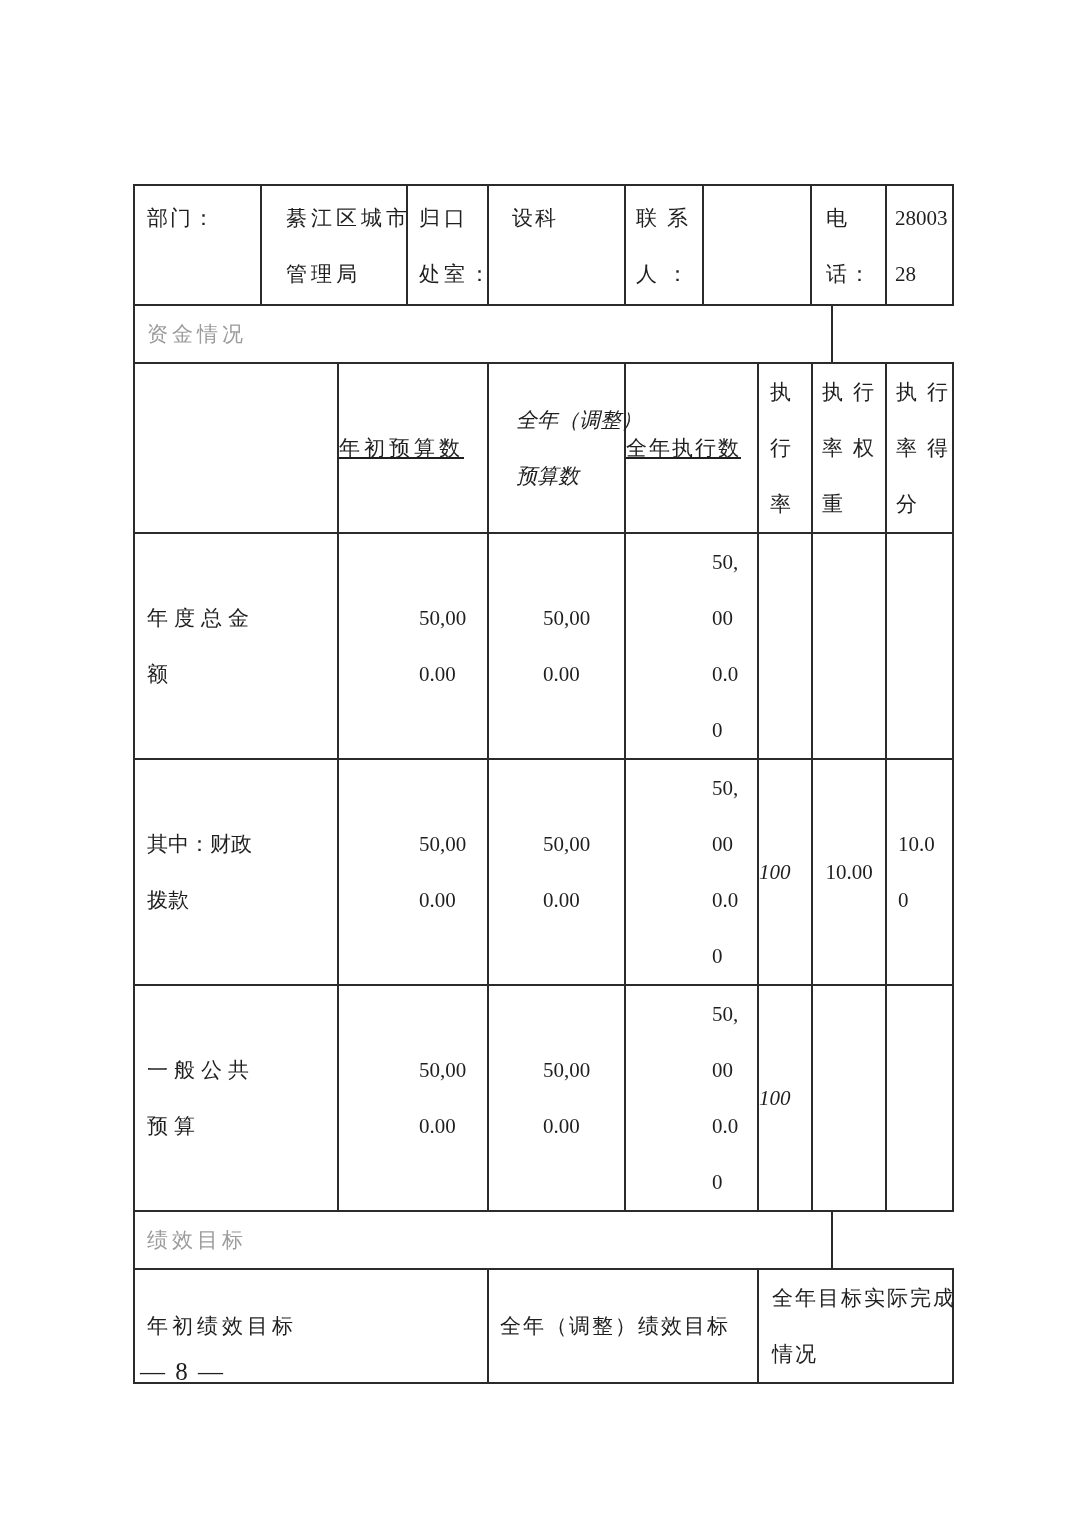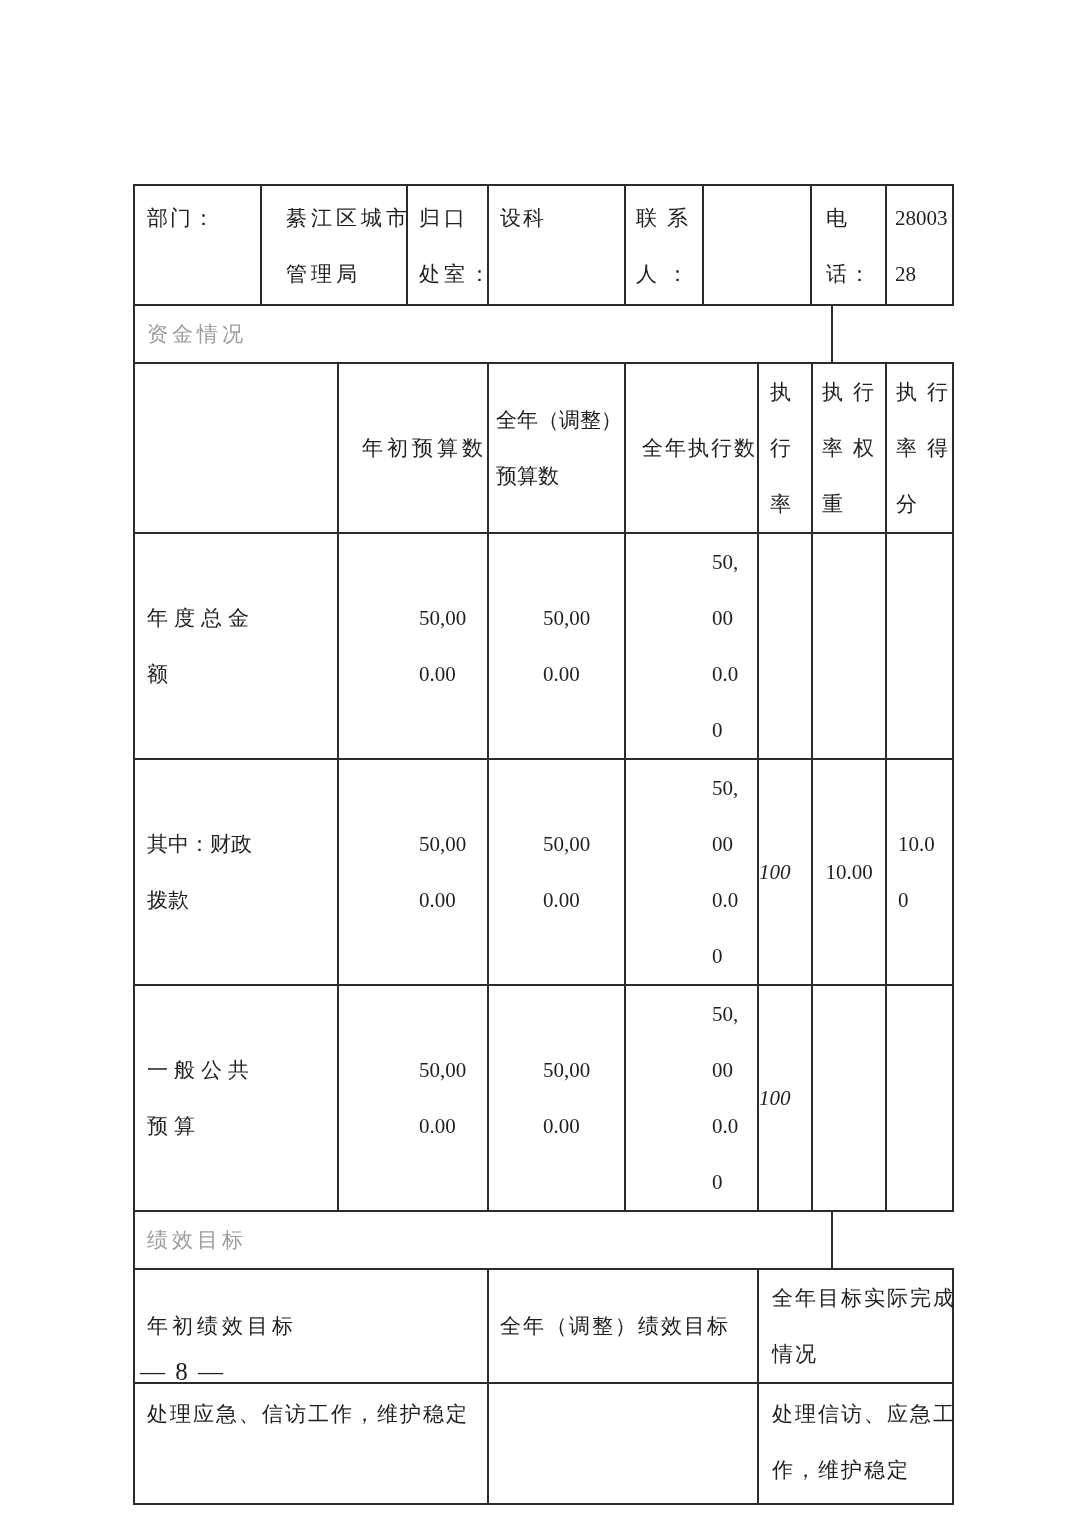--- a/index.html
+++ b/index.html
@@ -33,30 +33,30 @@
   tr.h56 td{height:52px;}
   tr.h168 td{height:164px;}
   tr.h172 td{height:168px;}
   tr.h113 td{height:109px;}
   tr.h121 td{height:117px;}
   
   .t-a td{vertical-align:top;padding-top:4px;}
   .c-dept-label{padding-left:12px;}
   .c-dept-value{padding-left:24px;padding-right:12px;}
   .c-office-label{padding-left:11px;}
-  .c-office-value{padding-left:11px;}
+  .c-office-value{padding-left:23px;}
   .c-contact-label{padding-left:10px;}
   .c-phone-label{padding-left:14px;}
   .c-phone-value{padding-left:8px;}
   
   .sec-cell{padding-left:12px;color:#9c9c9c;}
   
   .fh-blank{}
-  .fh-center{text-align:right;}
-  .fh-adj{padding-left:7px;}
+  .fh-center{text-align:left;text-decoration:underline;}
+  .fh-adj{padding-left:27px;font-style:italic;}
   .fh-rate{padding-left:11px;}
   .fh-weight{padding-left:9px;}
   .fh-score{padding-left:9px;}
   
   .f-label{padding-left:12px;}
   .n-init{padding-left:80px;padding-right:9px;}
   .n-adj{padding-left:54px;padding-right:29px;}
   .n-exec{padding-left:86px;padding-right:12px;}
   .n-rate{text-align:left;font-style:italic;}
   .n-weight{text-align:center;padding:0 4px;}
@@ -191,25 +191,19 @@
           <col style="width:270px">
           <col style="width:195px">
       </colgroup>
       <tbody>
           <tr class="h113">
         <td class="g-h1 ls4">年初绩效目标</td>
         <td class="g-h2 ls2">全年（调整）绩效目标</td>
         <td class="g-h3 ls2 pre">全年目标实际完成
 情况</td>
       </tr>
-      <tr class="h121">
-        <td class="g-d1 ls2 nowrap">处理应急、信访工作，维护稳定</td>
-        <td></td>
-        <td class="g-d3 ls2 pre">处理信访、应急工
-作，维护稳定</td>
-      </tr>
     </tbody>
       </table>
 
   </div>
 
   <div class="footer">— 8 —</div>
 </div>
 
 </body></html>

